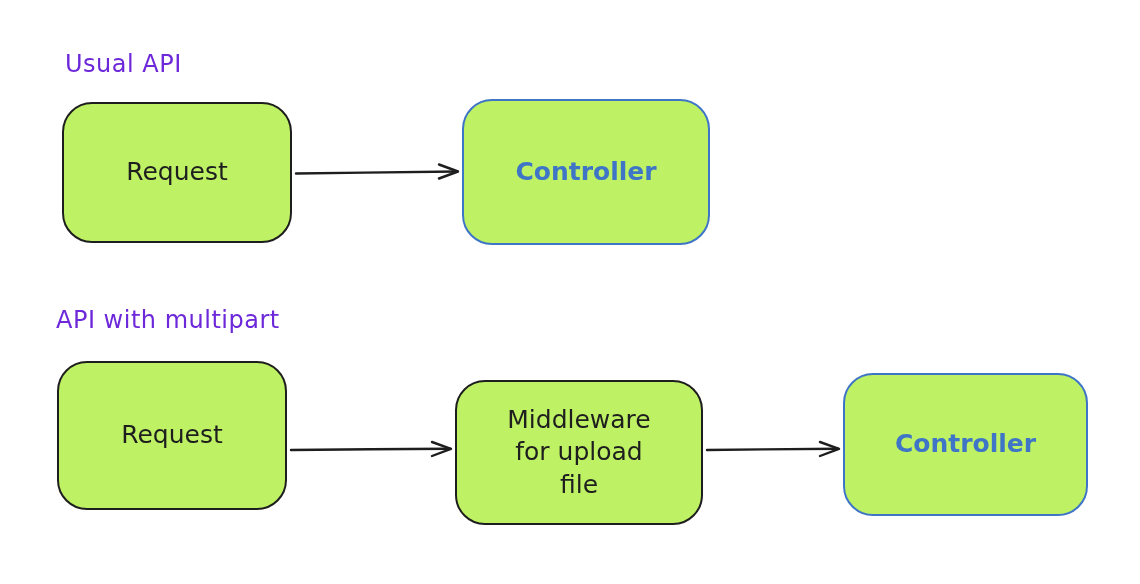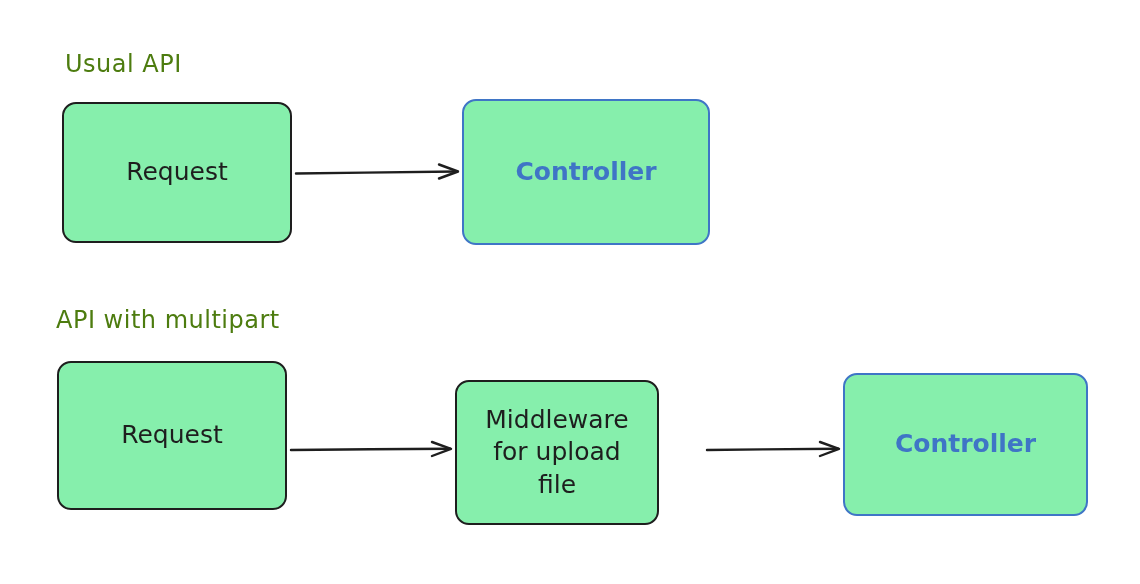--- a/index.html
+++ b/index.html
@@ -10,32 +10,32 @@
   }
   .canvas {
     position: relative;
     width: 1140px;
     height: 584px;
     background: #ffffff;
     overflow: hidden;
   }
   .section-title {
     position: absolute;
-    color: #4d7c0f;
+    color: #6d28d9;
     font-size: 24px;
     font-weight: 500;
     letter-spacing: 0.5px;
     white-space: nowrap;
   }
   .node {
     position: absolute;
     box-sizing: border-box;
     border: 2.2px solid #1e1e1e;
-    border-radius: 14px;
-    background: #86efac;
+    border-radius: 30px;
+    background: #bef264;
     display: flex;
     align-items: center;
     justify-content: center;
     text-align: center;
     color: #1e1e1e;
     font-size: 25px;
     line-height: 1.3;
     padding: 0 36px;
   }
   .node.blue {
@@ -79,21 +79,21 @@
 
   <div class="node" style="left:57px; top:361px; width:230px; height:149px;">
     <span>Request</span>
   </div>
 
   <svg class="arrow" style="left:288px; top:434px;" width="168" height="30" viewBox="0 0 168 30">
     <path d="M3,16 C 55,15.5 110,15 162,14.8"></path>
     <path d="M144,8 L163,14.8 L144,22"></path>
   </svg>
 
-  <div class="node" style="left:455px; top:380px; width:204px; height:145px;">
+  <div class="node" style="left:455px; top:380px; width:248px; height:145px;">
     <span>Middleware for upload file</span>
   </div>
 
   <svg class="arrow" style="left:704px; top:434px;" width="140" height="30" viewBox="0 0 140 30">
     <path d="M3,16 C 45,15.5 95,15 134,14.8"></path>
     <path d="M116,8 L135,14.8 L116,22"></path>
   </svg>
 
   <div class="node blue" style="left:843px; top:373px; width:245px; height:143px;">
     <span>Controller</span>

